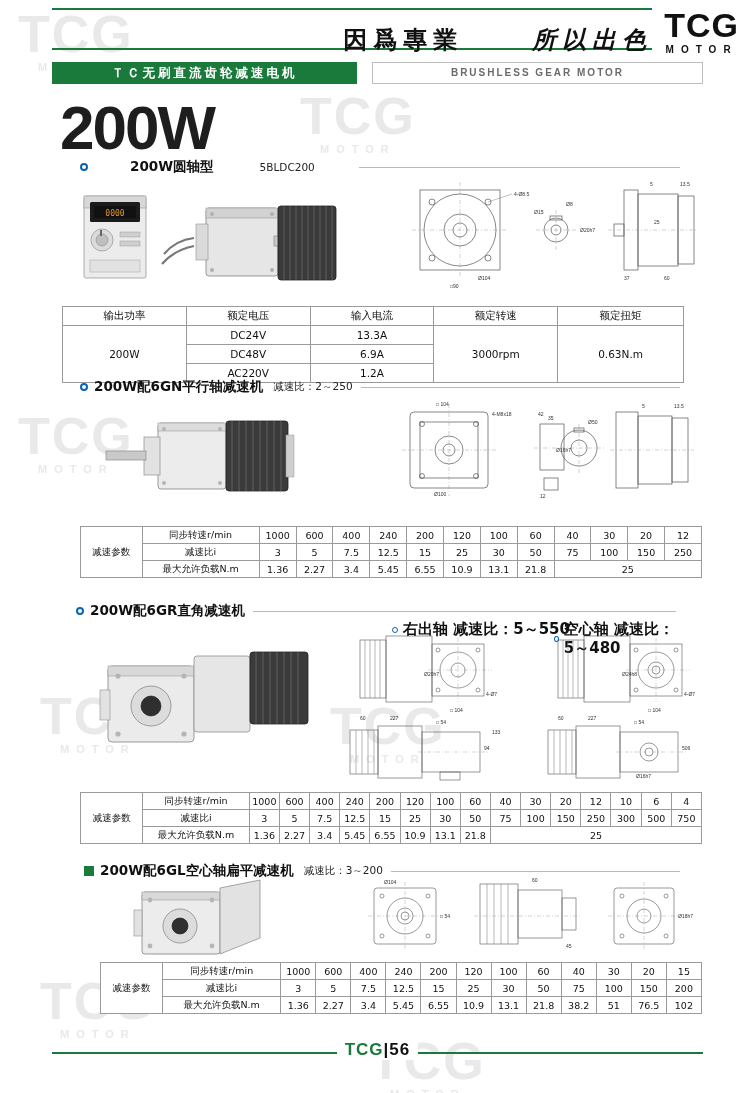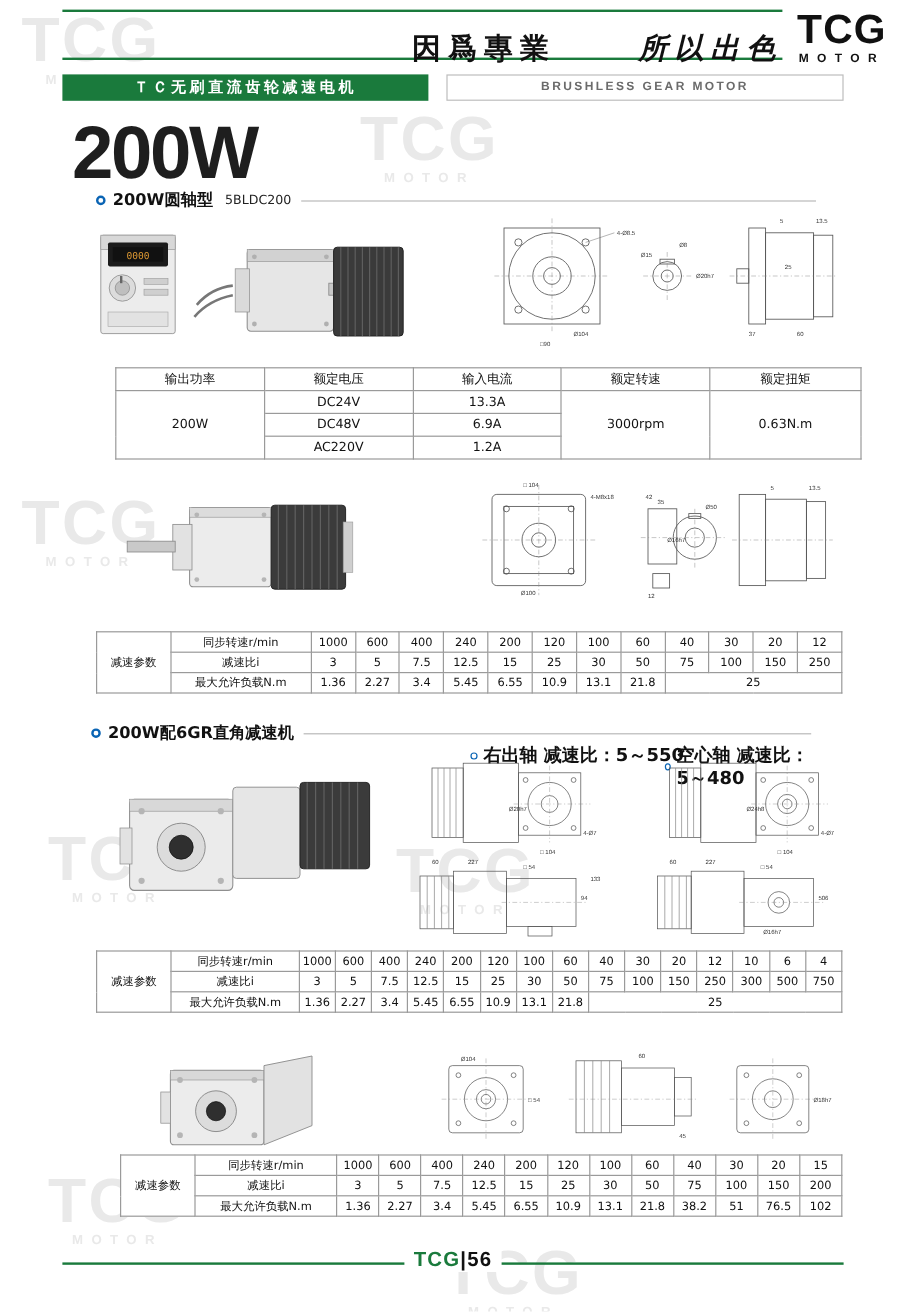--- a/index.html
+++ b/index.html
@@ -158,21 +158,21 @@
     </div>
   </div>
 
   <div class="titlebar">
     <div class="cn">ＴＣ无刷直流齿轮减速电机</div>
     <div class="en">BRUSHLESS GEAR MOTOR</div>
   </div>
 
   <div class="bigw">200W</div>
 
-  <div class="sec" style="left:80px; top:158px; width:600px;">
+  <div class="sec" style="left:80px; top:158px; width:600px;gap:36px;">
     <span class="dot"></span>
     <span class="t">200W圆轴型</span>
     <span class="t2">5BLDC200</span>
     <span class="rule"></span>
   </div>
 
   <div class="ph" style="left:78px; top:178px;">
     <svg width="300" height="115" viewBox="0 0 300 115">
 
       <rect x="6" y="18" width="62" height="82" rx="2" fill="#ececec" stroke="#9a9a9a" stroke-width="0.8"></rect>
@@ -260,21 +260,21 @@
         <line x1="216" y1="54" x2="306" y2="54"></line>
       </g>
       <text x="288" y="10" class="dim">13.5</text>
       <text x="258" y="10" class="dim">5</text>
       <text x="262" y="48" class="dim">25</text>
       <text x="232" y="104" class="dim">37</text>
       <text x="272" y="104" class="dim">60</text>
     </svg>
   </div>
 
-  <table class="dt t1" style="left:96px; top:306px; width:622px;">
+  <table class="dt t1" style="left:62px; top:306px; width:622px;">
     <tbody>
         <tr>
       <td style="width:124px">输出功率</td>
       <td style="width:124px">额定电压</td>
       <td style="width:124px">输入电流</td>
       <td style="width:124px">额定转速</td>
       <td style="width:126px">额定扭矩</td>
     </tr>
     <tr>
       <td rowspan="3">200W</td>
@@ -287,20 +287,26 @@
       <td>DC48V</td>
       <td>6.9A</td>
     </tr>
     <tr>
       <td>AC220V</td>
       <td>1.2A</td>
     </tr>
   </tbody>
     </table>
 
+  <div class="sec" style="left:80px; top:378px; width:600px;">
+    <span class="dot"></span>
+    <span class="t">200W配6GN平行轴减速机</span>
+    <span class="t2">减速比：2～250</span>
+    <span class="rule"></span>
+  </div>
 
   <div class="ph" style="left:100px; top:405px;">
     <svg width="210" height="100" viewBox="0 0 210 100">
       <rect x="58" y="18" width="68" height="66" rx="3" fill="#ececec" stroke="#8f8f8f" stroke-width="0.9"></rect>
       <rect x="58" y="18" width="68" height="8" fill="#dcdcdc" stroke="#8f8f8f" stroke-width="0.5"></rect>
       <circle cx="64" cy="24" r="2" fill="#b5b5b5"></circle>
         <circle cx="120" cy="24" r="2" fill="#b5b5b5"></circle>
       <circle cx="64" cy="78" r="2" fill="#b5b5b5"></circle>
         <circle cx="120" cy="78" r="2" fill="#b5b5b5"></circle>
       <rect x="126" y="16" width="62" height="70" rx="3" fill="#3b3b3b" stroke="#222" stroke-width="0.8"></rect>
@@ -607,20 +613,26 @@
       <td>5.45</td>
       <td>6.55</td>
       <td>10.9</td>
       <td>13.1</td>
       <td>21.8</td>
       <td colspan="7">25</td>
     </tr>
   </tbody>
     </table>
 
+  <div class="sec" style="left:84px; top:862px; width:596px;">
+    <span class="sq"></span>
+    <span class="t">200W配6GL空心轴扁平减速机</span>
+    <span class="t2">减速比：3～200</span>
+    <span class="rule"></span>
+  </div>
 
   <div class="ph" style="left:110px; top:876px;">
     <svg width="190" height="86" viewBox="0 0 190 86">
       <rect x="32" y="16" width="78" height="62" rx="3" fill="#ececec" stroke="#8f8f8f" stroke-width="0.9"></rect>
       <rect x="32" y="16" width="78" height="8" fill="#d8d8d8" stroke="#8f8f8f" stroke-width="0.5"></rect>
       <circle cx="70" cy="50" r="17" fill="#dcdcdc" stroke="#8a8a8a" stroke-width="0.8"></circle>
       <circle cx="70" cy="50" r="8" fill="#2f2f2f" stroke="#111" stroke-width="0.6"></circle>
       <circle cx="40" cy="24" r="2.4" fill="#b5b5b5"></circle>
         <circle cx="102" cy="24" r="2.4" fill="#b5b5b5"></circle>
       <circle cx="40" cy="70" r="2.4" fill="#b5b5b5"></circle>

